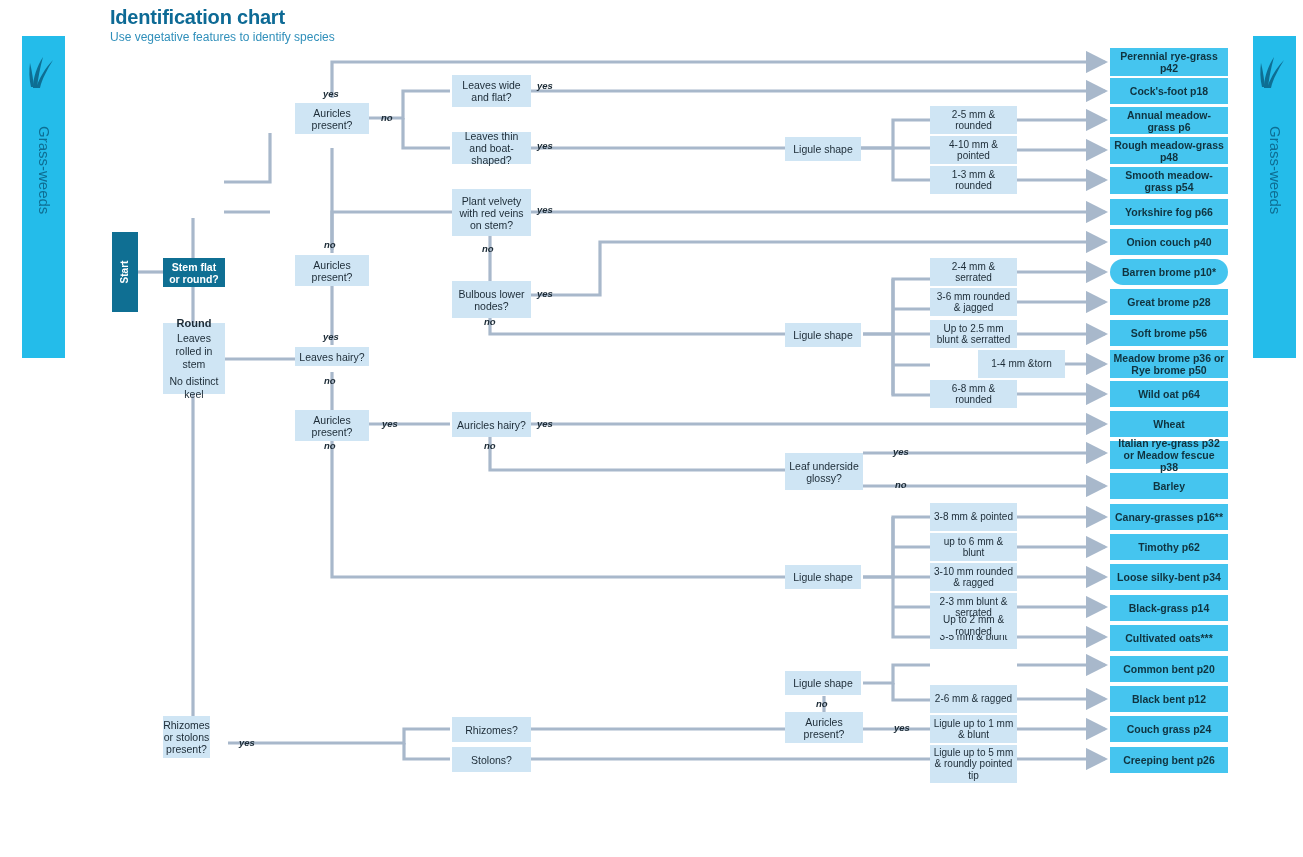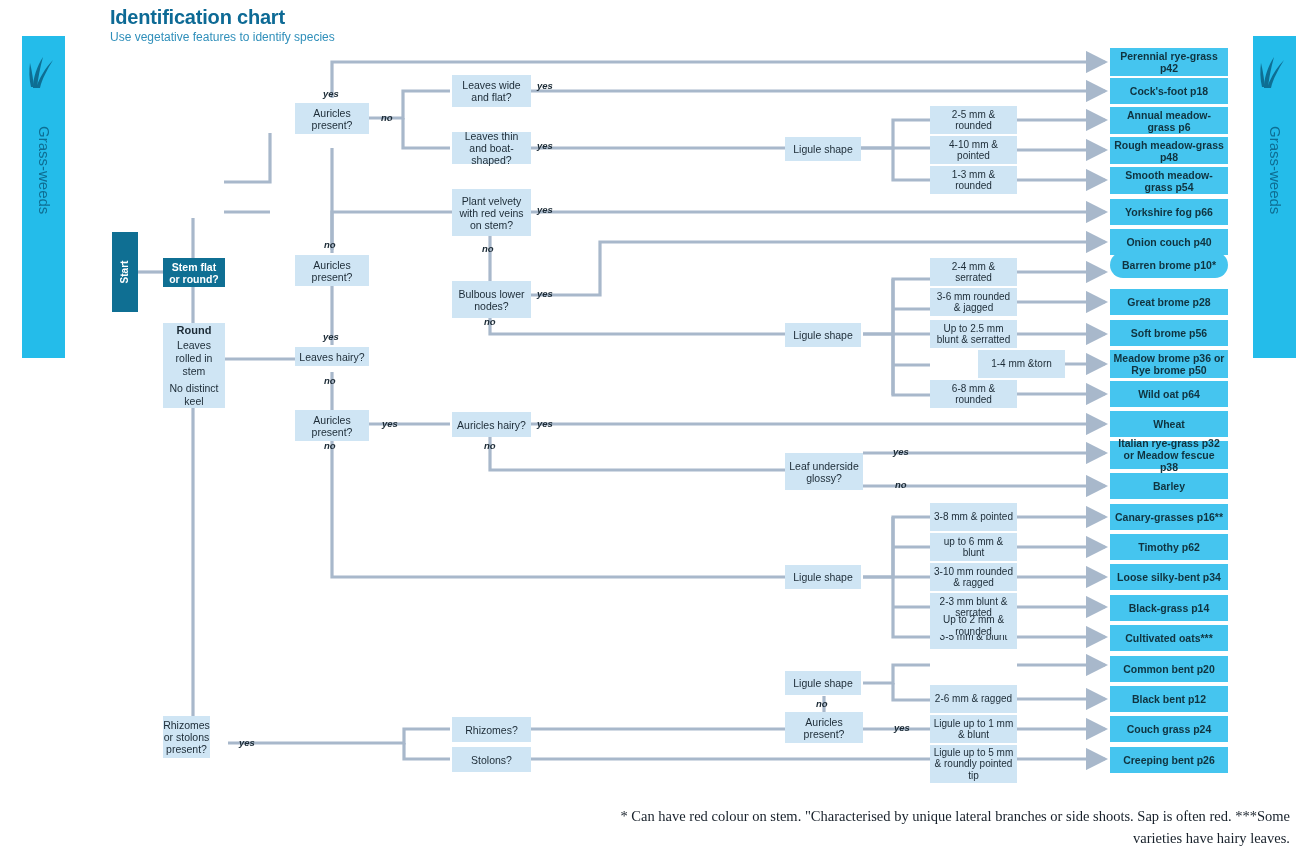--- a/index.html
+++ b/index.html
@@ -235,21 +235,21 @@
     </svg>
     <span class="label">Grass-weeds</span>
   </div>
 
   <div class="node startbar" style="left:112px;top:232px;width:26px;height:80px;">
     <span class="vtxt">Start</span>
   </div>
   <div class="node start" style="left:163px;top:258px;width:62px;height:29px;">Stem flat or round?</div>
 
 
-  <div class="node stage" style="left:163px;top:323px;width:62px;height:85px;">
+  <div class="node stage" style="left:163px;top:323px;width:62px;height:71px;">
     <b>Round</b>
     <span>Leaves rolled in stem</span>
     <span style="margin-top:4px;">No distinct keel</span>
   </div>
 
   <div class="node" style="left:295px;top:103px;width:74px;height:31px;">Auricles present?</div>
   <div class="node" style="left:452px;top:75px;width:79px;height:32px;">Leaves wide and flat?</div>
   <div class="node" style="left:452px;top:132px;width:79px;height:32px;">Leaves thin and boat-shaped?</div>
   <div class="node" style="left:295px;top:255px;width:74px;height:31px;">Auricles present?</div>
   <div class="node" style="left:452px;top:189px;width:79px;height:47px;">Plant velvety with red veins on stem?</div>
@@ -289,21 +289,21 @@
   <div class="node meas" style="left:930px;top:715px;width:87px;height:28px;">Ligule up to 1 mm &amp; blunt</div>
   <div class="node meas" style="left:930px;top:745px;width:87px;height:38px;">Ligule up to 5 mm &amp; roundly pointed tip</div>
 
   <div class="node result" style="left:1110px;top:48px;width:118px;height:28px;">Perennial rye-grass p42</div>
   <div class="node result" style="left:1110px;top:78px;width:118px;height:26px;">Cock's-foot p18</div>
   <div class="node result" style="left:1110px;top:107px;width:118px;height:27px;">Annual meadow-grass p6</div>
   <div class="node result" style="left:1110px;top:137px;width:118px;height:27px;">Rough meadow-grass p48</div>
   <div class="node result" style="left:1110px;top:167px;width:118px;height:27px;">Smooth meadow-grass p54</div>
   <div class="node result" style="left:1110px;top:199px;width:118px;height:26px;">Yorkshire fog p66</div>
   <div class="node result" style="left:1110px;top:229px;width:118px;height:26px;">Onion couch p40</div>
-  <div class="node result" style="left:1110px;top:252px;width:118px;height:26px;border-radius:13px;">Barren brome p10*</div>
+  <div class="node result" style="left:1110px;top:259px;width:118px;height:26px;border-radius:13px;">Barren brome p10*</div>
   <div class="node result" style="left:1110px;top:289px;width:118px;height:26px;">Great brome p28</div>
   <div class="node result" style="left:1110px;top:320px;width:118px;height:26px;">Soft brome p56</div>
   <div class="node result" style="left:1110px;top:350px;width:118px;height:28px;">Meadow brome p36 or Rye brome p50</div>
   <div class="node result" style="left:1110px;top:381px;width:118px;height:26px;">Wild oat p64</div>
   <div class="node result" style="left:1110px;top:411px;width:118px;height:26px;">Wheat</div>
   <div class="node result" style="left:1110px;top:441px;width:118px;height:28px;">Italian rye-grass p32 or Meadow fescue p38</div>
   <div class="node result" style="left:1110px;top:473px;width:118px;height:26px;">Barley</div>
   <div class="node result" style="left:1110px;top:504px;width:118px;height:26px;">Canary-grasses p16**</div>
   <div class="node result" style="left:1110px;top:534px;width:118px;height:26px;">Timothy p62</div>
   <div class="node result" style="left:1110px;top:564px;width:118px;height:26px;">Loose silky-bent p34</div>
@@ -328,15 +328,14 @@
   <div class="yn" style="left:382px;top:418px;">yes</div>
   <div class="yn" style="left:324px;top:440px;">no</div>
   <div class="yn" style="left:537px;top:418px;">yes</div>
   <div class="yn" style="left:484px;top:440px;">no</div>
   <div class="yn" style="left:893px;top:446px;">yes</div>
   <div class="yn" style="left:895px;top:479px;">no</div>
   <div class="yn" style="left:816px;top:698px;">no</div>
   <div class="yn" style="left:894px;top:722px;">yes</div>
   <div class="yn" style="left:239px;top:737px;">yes</div>
 
-  <div class="footnote">* Can have red colour on stem. "Characterised by unique lateral branches or side shoots. Sap is often red. ***Some varieties have hairy leaves.</div>
 
 </div>
 
 </body></html>

